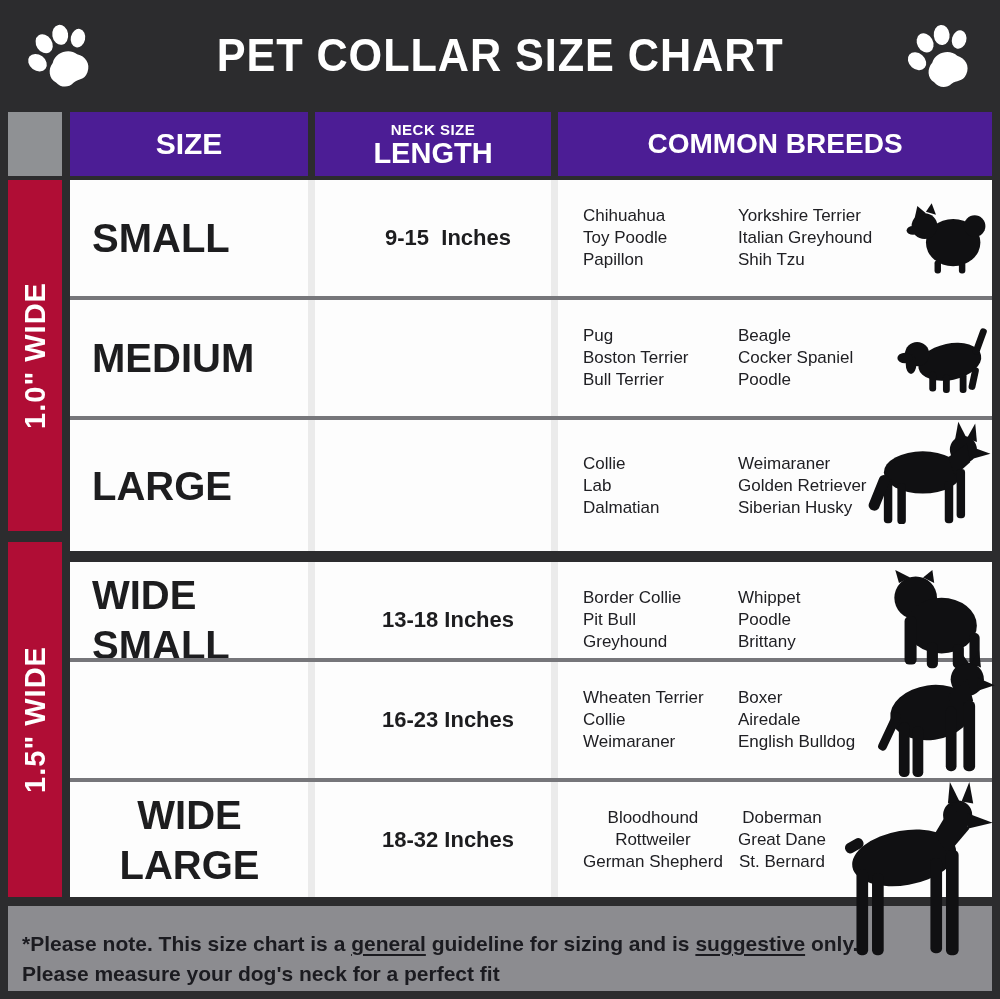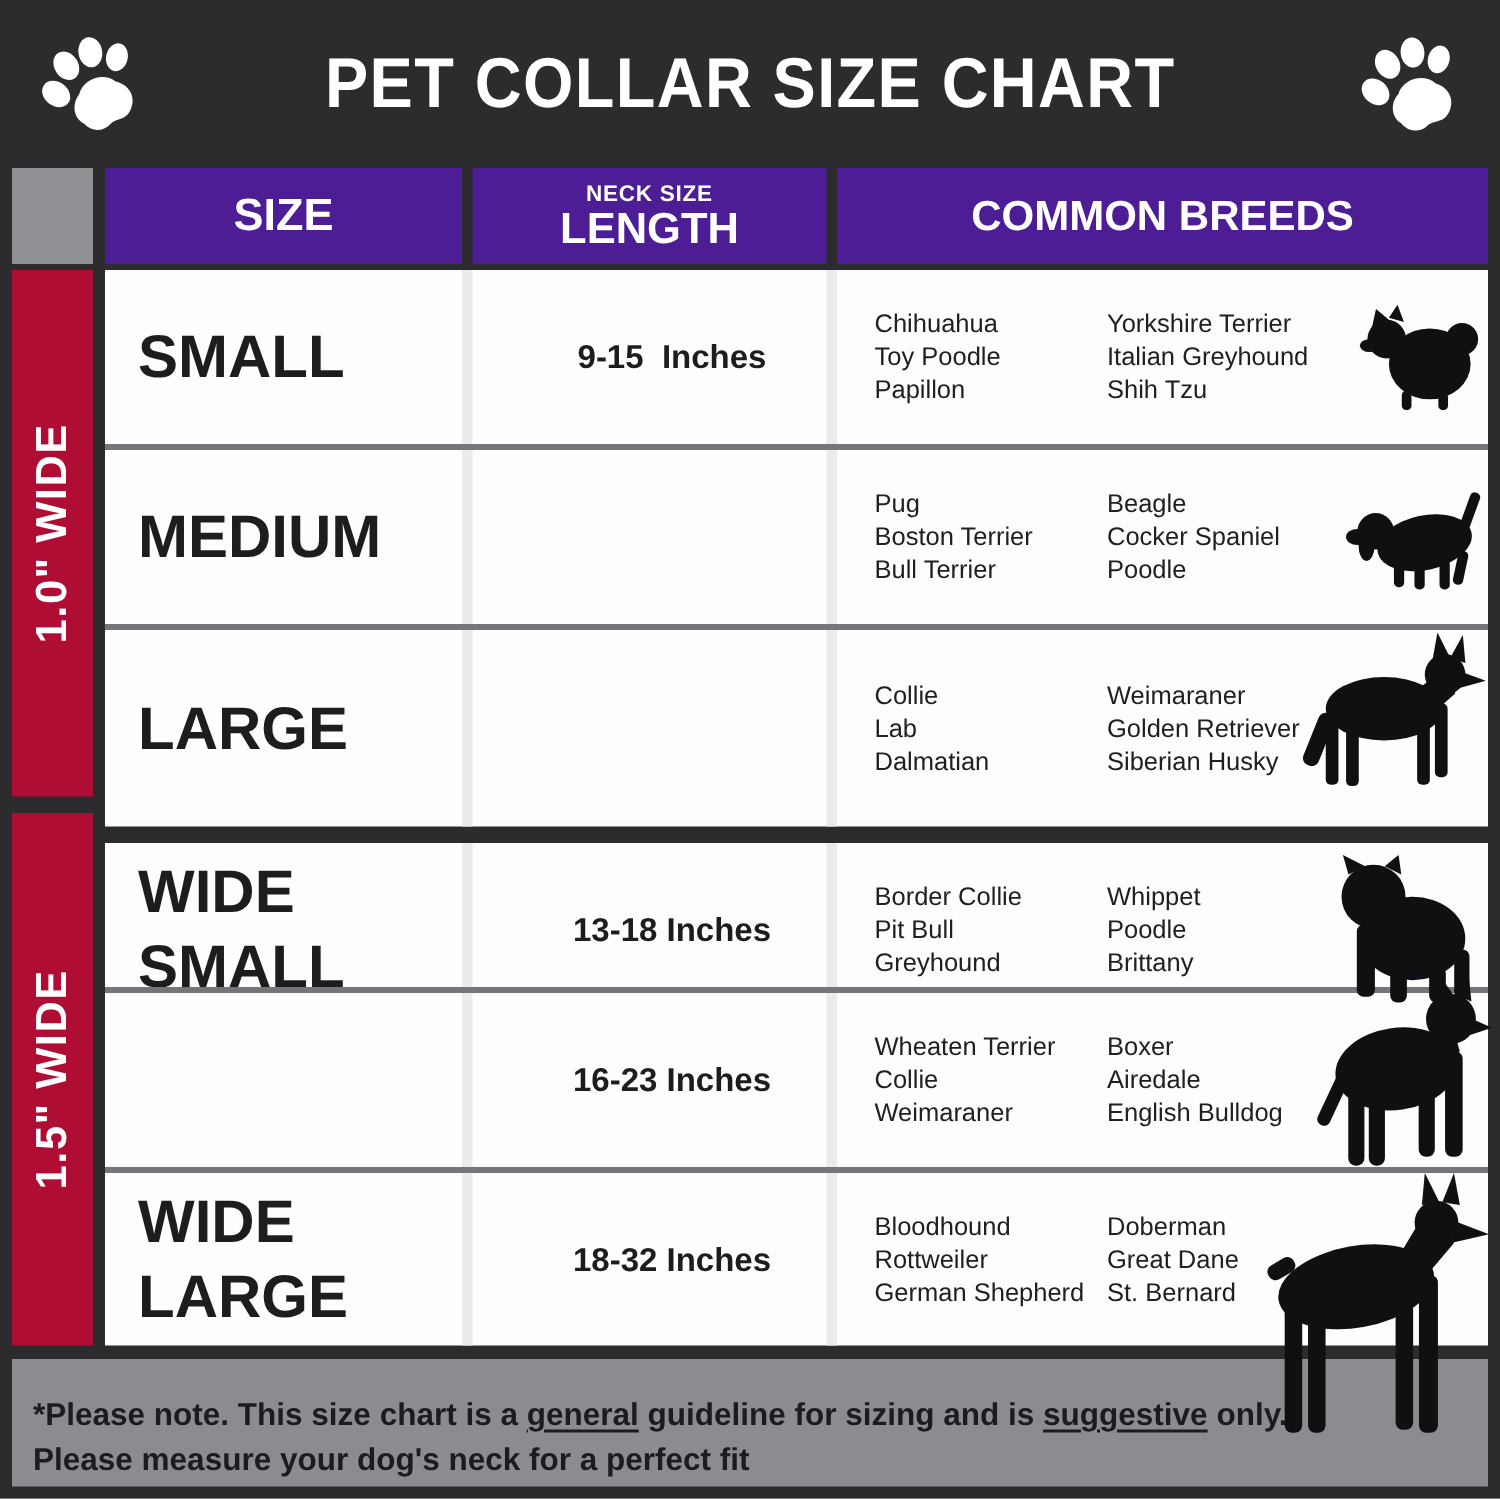--- a/index.html
+++ b/index.html
@@ -43,21 +43,21 @@
     transform:rotate(-90deg);white-space:nowrap;color:#ffffff;
     font-weight:bold;font-size:29px;letter-spacing:1px;
   }
   
   .row{position:absolute;left:70px;width:922px;background:#fdfdfd;}
   .r1{top:180px;height:116px;}
   .r2{top:300px;height:116px;}
   .r3{top:420px;height:131px;}
   .r4{top:562px;height:116px;}
   .r5{top:662px;height:116px;}
-  .r6{top:782px;height:115px;}
+  .r6{top:782px;height:115px;text-align:center;}
   .vline{position:absolute;top:0;bottom:0;width:7px;background:#ebebeb;}
   .vl1{left:238px;} .vl2{left:481px;}
   .hsep{position:absolute;left:70px;width:922px;height:4px;background:#76767a;}
   .hs1{top:296px;} .hs2{top:416px;} .hs3{top:658px;} .hs4{top:778px;}
   .size-label{
     position:absolute;left:22px;top:0;height:100%;width:195px;
     display:flex;align-items:center;
     font-size:40px;line-height:50px;font-weight:bold;color:#1d1d1f;
   }
   .neck-val{

